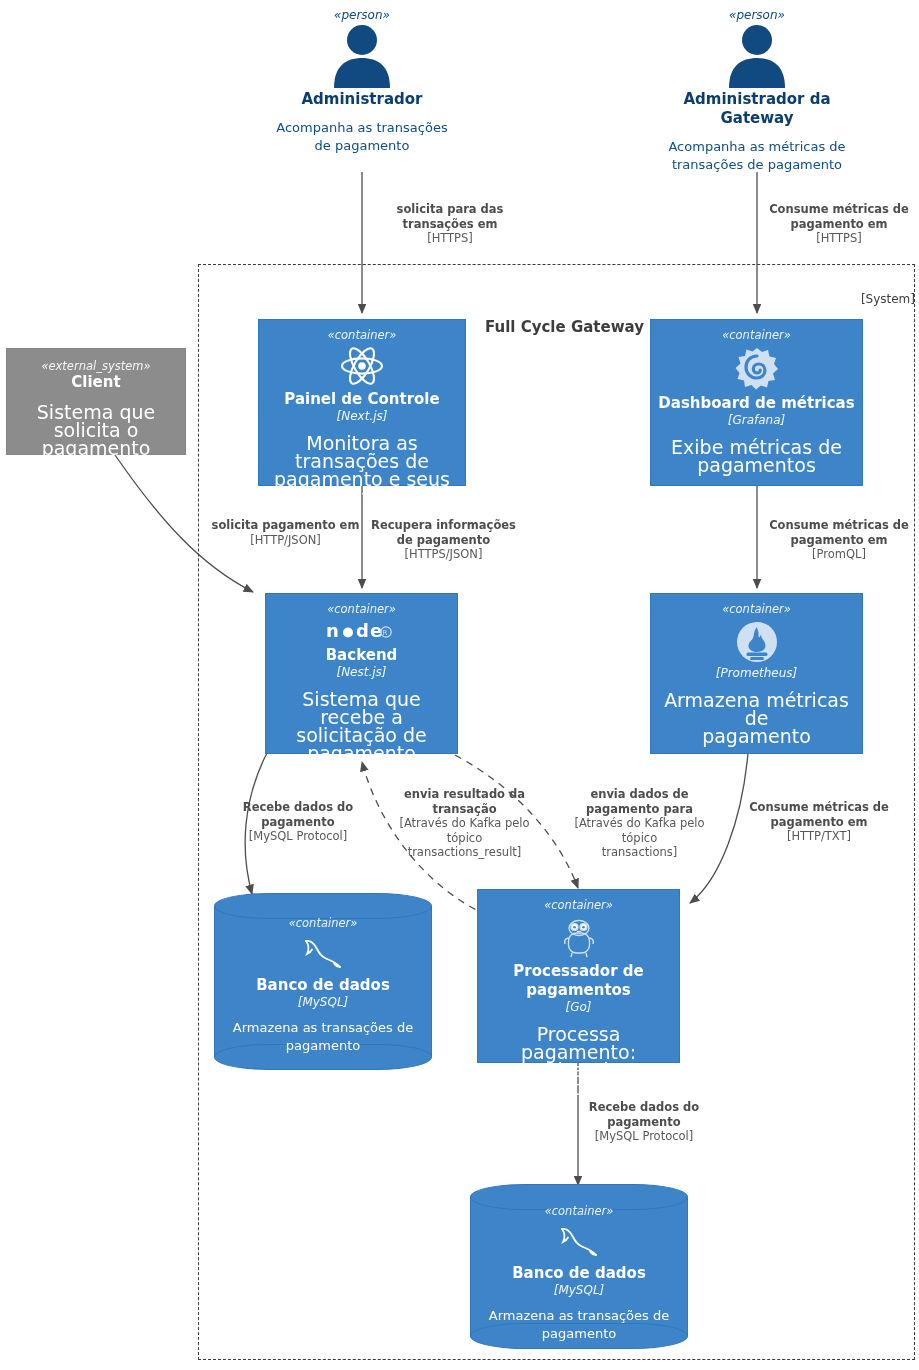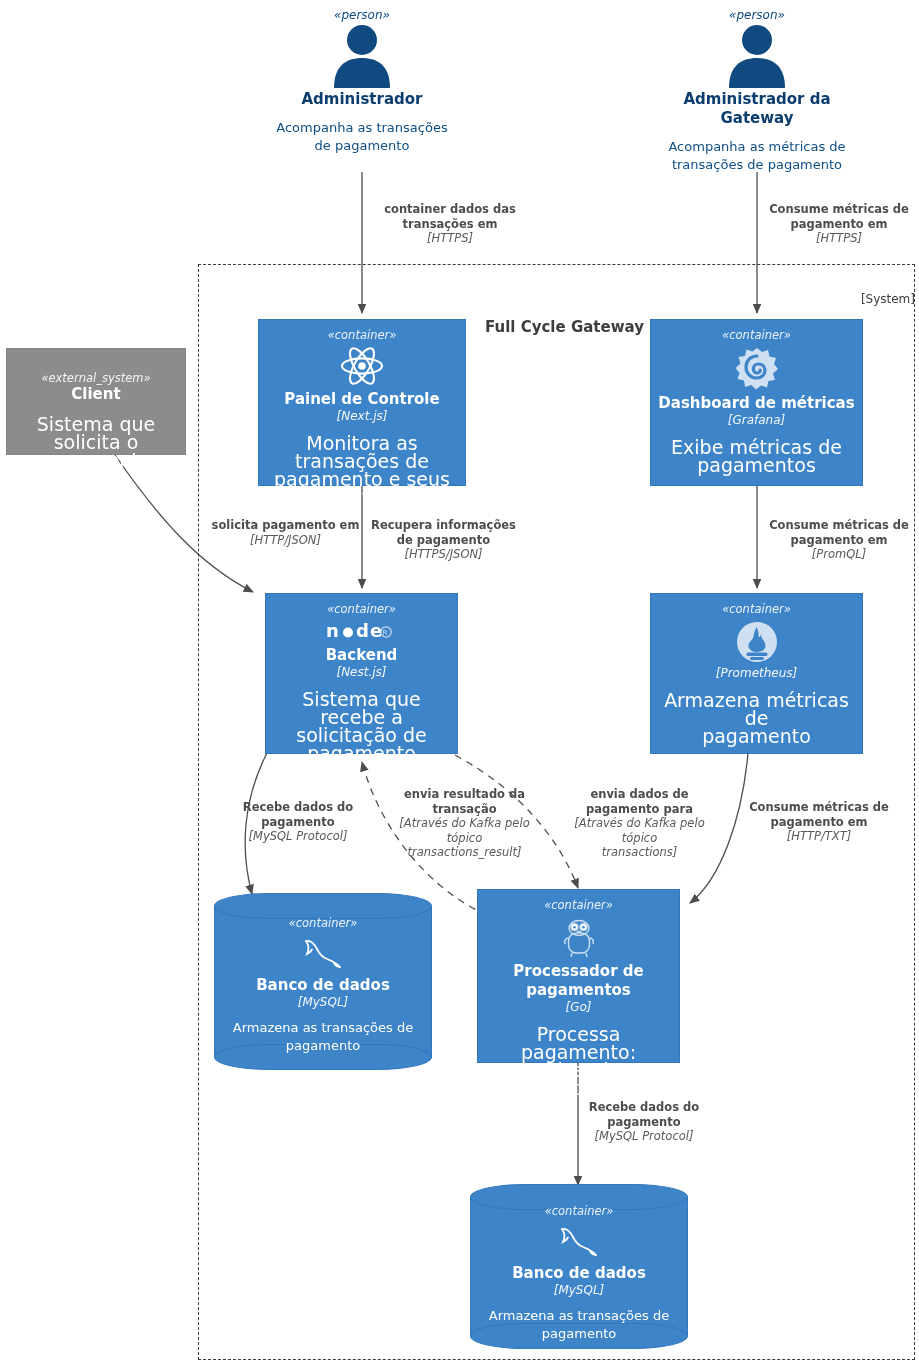--- a/index.html
+++ b/index.html
@@ -44,21 +44,21 @@
   }
   .node .stereo{
     font-style:italic;font-size:11.5px;line-height:14px;color:#eaf2fb;margin-top:8px;
   }
   .node .tech-icon{margin:4px 0 2px;height:44px;display:flex;align-items:center;justify-content:center;}
   .node .nname{font-weight:bold;font-size:15px;line-height:19px;margin-top:2px;padding:0 6px;}
   .node .ntech{font-style:italic;font-size:12px;line-height:15px;color:#f2f7fc;}
   .node .ndesc{font-size:19px;line-height:18px;margin-top:10px;padding:0 8px;color:#ffffff;}
 
   .node.external{background:#8c8c8c;border-color:#848484;}
-  .node.external .stereo{color:#f4f4f4;font-size:11.5px;margin-top:22px;}
+  .node.external .stereo{color:#f4f4f4;font-size:11.5px;margin-top:10px;}
   .node.external .nname{margin-top:0px;}
   .node.external .ndesc{margin-top:11px;}
 
   
   .db{position:absolute;}
   .db .cyl-top{
     position:absolute;left:0;top:0;width:100%;height:26px;
     background:#3d85c8;border:1px solid #3276bd;border-radius:50%/100%;
     box-sizing:border-box;
   }
@@ -80,21 +80,21 @@
   .db .nname{font-weight:bold;font-size:15px;line-height:19px;}
   .db .ntech{font-style:italic;font-size:12px;line-height:15px;color:#f2f7fc;}
   .db .ndesc{font-size:13px;line-height:18px;margin-top:9px;padding:0 10px;}
 
   
   .elabel{
     position:absolute;text-align:center;color:#4d4d4d;
     font-size:11.5px;line-height:14.5px;
   }
   .elabel .t1{font-weight:bold;}
-  .elabel .t2{font-style:italic;color:#595959;}
+  .elabel .t2{color:#595959;}
 </style>
 </head>
 <body>
 
 <div id="canvas">
 
   <svg class="edges" viewBox="0 0 919 1370">
     <defs>
       <marker id="arrow" markerWidth="9" markerHeight="9" refX="7.2" refY="3.4" orient="auto" markerUnits="strokeWidth">
         <path d="M0,0 L8,3.4 L0,6.8 z" fill="#4d4d4d"></path>
@@ -307,21 +307,21 @@
       <div class="nname">Banco de dados</div>
       <div class="ntech">[MySQL]</div>
       <div class="ndesc">
         <div>Armazena as transações de</div>
         <div>pagamento</div>
       </div>
     </div>
   </div>
 
   <div class="elabel" style="left:365px;top:202px;width:170px;">
-    <div class="t1">container dados das</div>
+    <div class="t1">solicita para das</div>
     <div class="t1">transações em</div>
     <div class="t2">[HTTPS]</div>
   </div>
 
   <div class="elabel" style="left:760px;top:202px;width:158px;">
     <div class="t1">Consume métricas de</div>
     <div class="t1">pagamento em</div>
     <div class="t2">[HTTPS]</div>
   </div>
 

